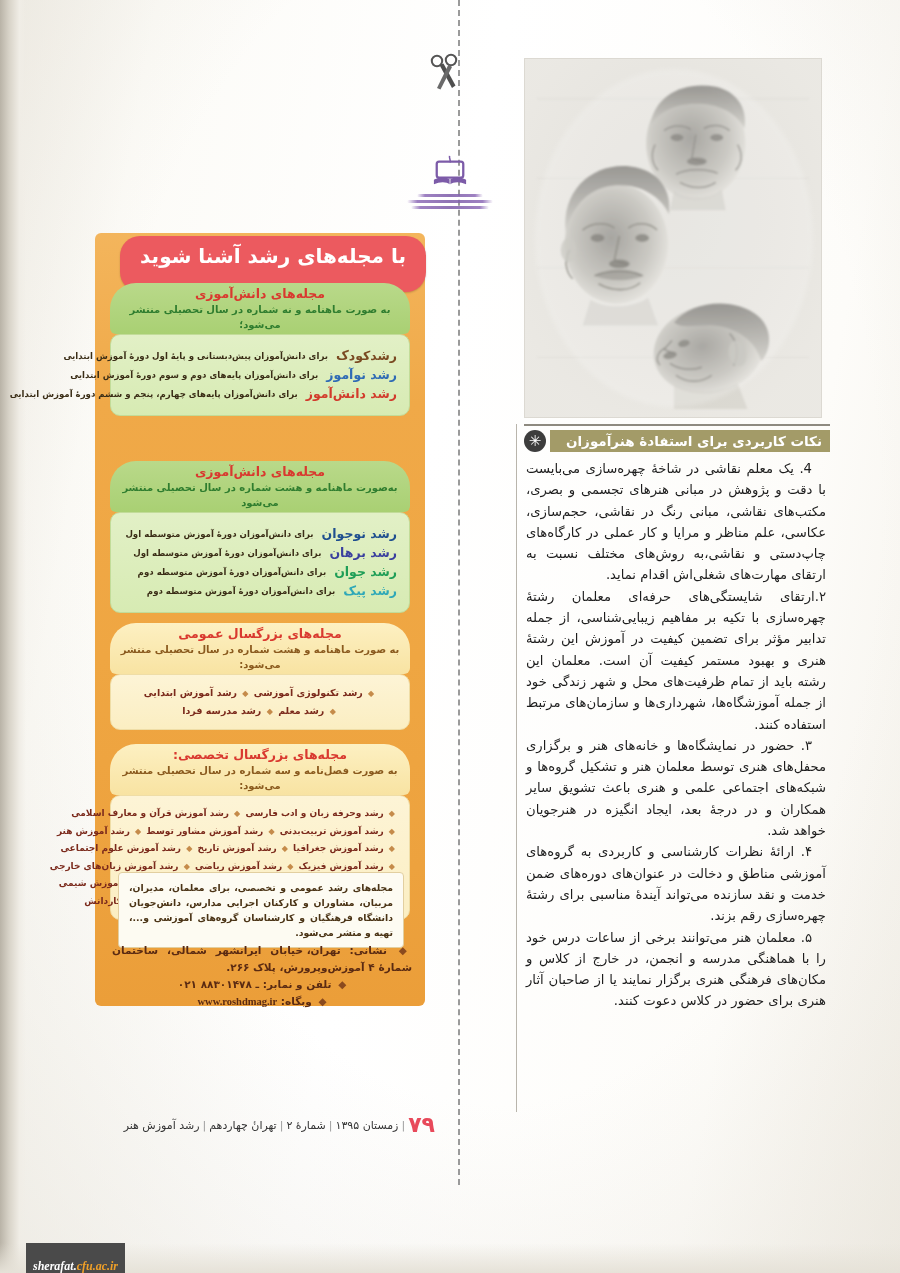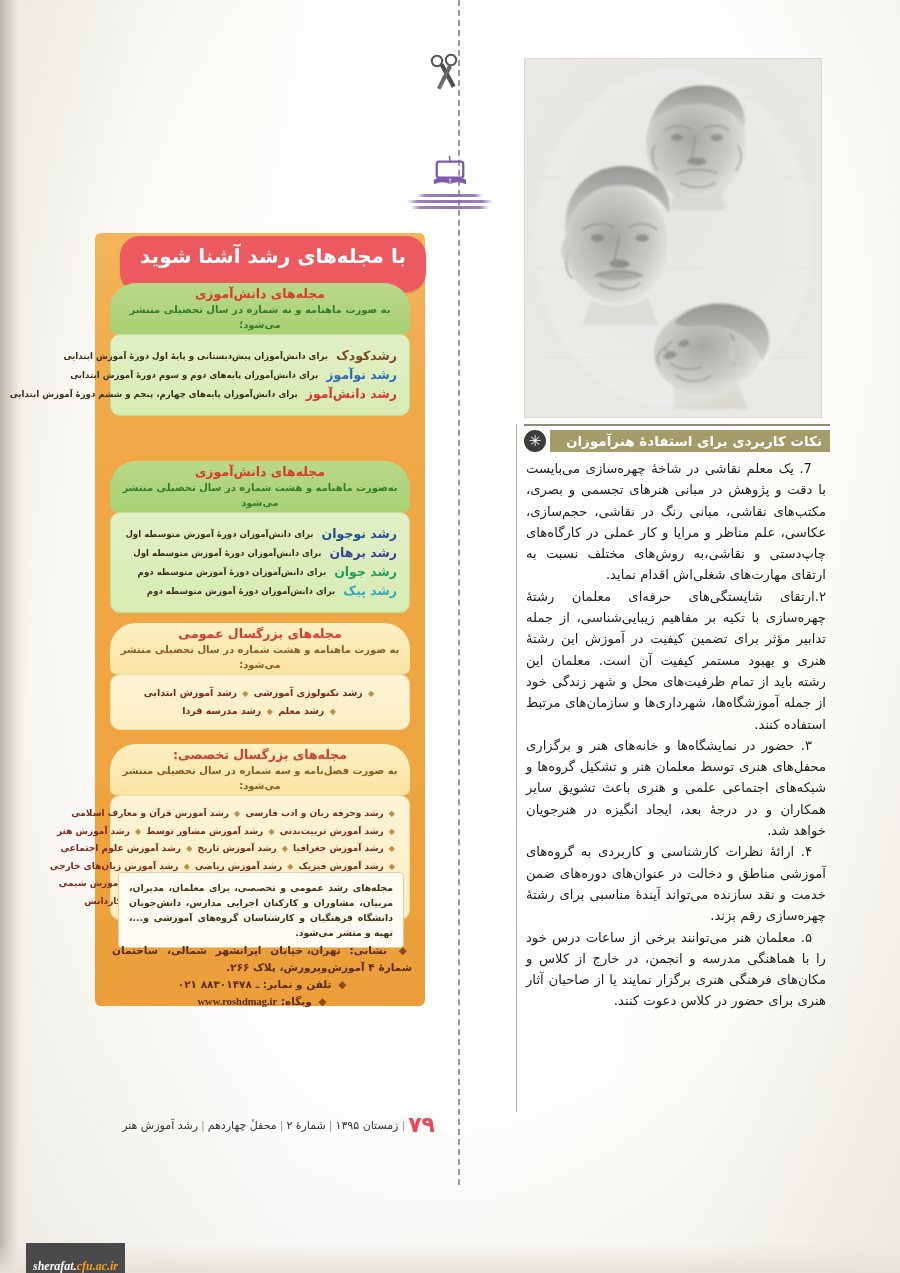--- a/index.html
+++ b/index.html
@@ -670,28 +670,28 @@
 
   <div class="article-rule-top"></div>
   <div class="col-divider"></div>
 
   <div class="art-head">
     <span class="badge">✳</span>
     <span class="hbar">نکات کاربردی برای استفادهٔ هنرآموزان</span>
   </div>
 
   <div class="art-body">
-    <p>7. یک معلم نقاشی در شاخهٔ چهره‌سازی می‌بایست با دقت و پژوهش در مبانی هنرهای تجسمی و بصری، مکتب‌های نقاشی، مبانی رنگ در نقاشی، حجم‌سازی، عکاسی، علم مناظر و مرایا و کار عملی در کارگاه‌های چاپ‌دستی و نقاشی،به روش‌های مختلف نسبت به ارتقای مهارت‌های شغلی‌اش اقدام نماید.</p>
+    <p>4. یک معلم نقاشی در شاخهٔ چهره‌سازی می‌بایست با دقت و پژوهش در مبانی هنرهای تجسمی و بصری، مکتب‌های نقاشی، مبانی رنگ در نقاشی، حجم‌سازی، عکاسی، علم مناظر و مرایا و کار عملی در کارگاه‌های چاپ‌دستی و نقاشی،به روش‌های مختلف نسبت به ارتقای مهارت‌های شغلی‌اش اقدام نماید.</p>
     <p class="cont">۲.ارتقای شایستگی‌های حرفه‌ای معلمان رشتهٔ چهره‌سازی با تکیه بر مفاهیم زیبایی‌شناسی، از جمله تدابیر مؤثر برای تضمین کیفیت در آموزش این رشتهٔ هنری و بهبود مستمر کیفیت آن است. معلمان این رشته باید از تمام ظرفیت‌های محل و شهر زندگی خود از جمله آموزشگاه‌ها، شهرداری‌ها و سازمان‌های مرتبط استفاده کنند.</p>
     <p>۳. حضور در نمایشگاه‌ها و خانه‌های هنر و برگزاری محفل‌های هنری توسط معلمان هنر و تشکیل گروه‌ها و شبکه‌های اجتماعی علمی و هنری باعث تشویق سایر همکاران و در درجهٔ بعد، ایجاد انگیزه در هنرجویان خواهد شد.</p>
     <p>۴. ارائهٔ نظرات کارشناسی و کاربردی به گروه‌های آموزشی مناطق و دخالت در عنوان‌های دوره‌های ضمن خدمت و نقد سازنده می‌تواند آیندهٔ مناسبی برای رشتهٔ چهره‌سازی رقم بزند.</p>
     <p>۵. معلمان هنر می‌توانند برخی از ساعات درس خود را با هماهنگی مدرسه و انجمن، در خارج از کلاس و مکان‌های فرهنگی هنری برگزار نمایند یا از صاحبان آثار هنری برای حضور در کلاس دعوت کنند.</p>
   </div>
 
   <div class="footer">
-    <span class="pageno">۷۹</span><span class="sep">|</span><span class="meta">زمستان ۱۳۹۵</span><span class="sep">|</span><span class="meta">شمارهٔ ۲</span><span class="sep">|</span><span class="meta">محفلٔ چهاردهم</span><span class="sep">|</span><span class="meta">رشد آموزش هنر</span>
+    <span class="pageno">۷۹</span><span class="sep">|</span><span class="meta">زمستان ۱۳۹۵</span><span class="sep">|</span><span class="meta">شمارهٔ ۲</span><span class="sep">|</span><span class="meta">تهرانٔ چهاردهم</span><span class="sep">|</span><span class="meta">رشد آموزش هنر</span>
   </div>
 
   <div class="watermark">
     <span class="w1">sherafat.</span><span class="w2">cfu.ac.ir</span>
   </div>
 
 </div>
 
 </body></html>

